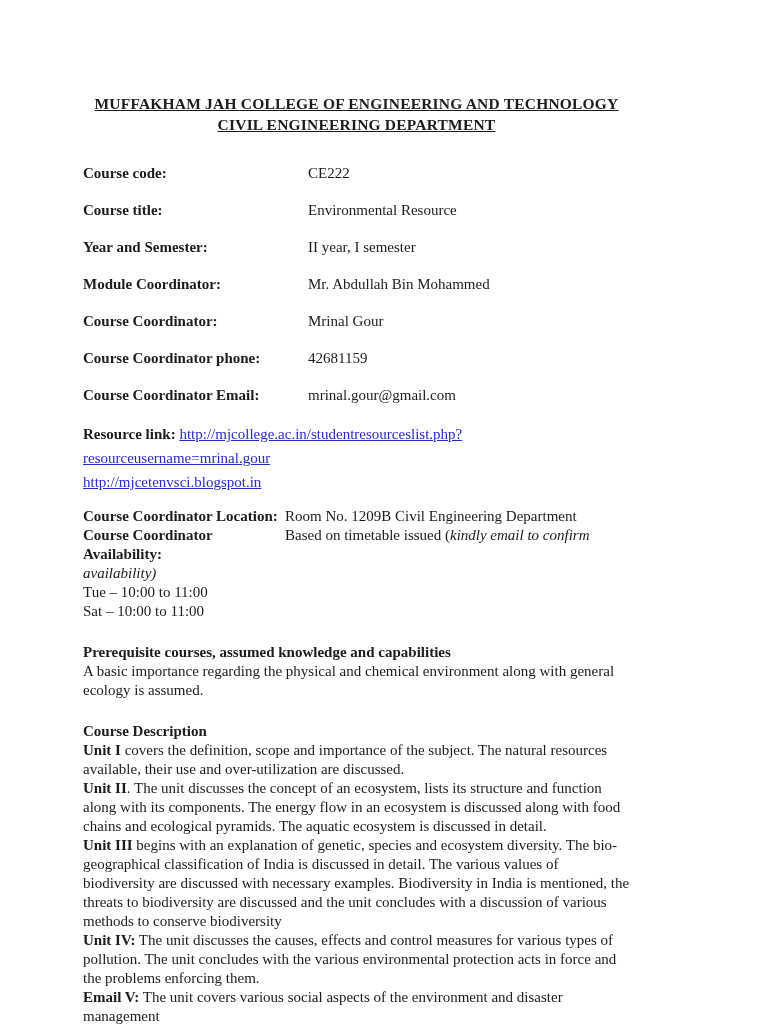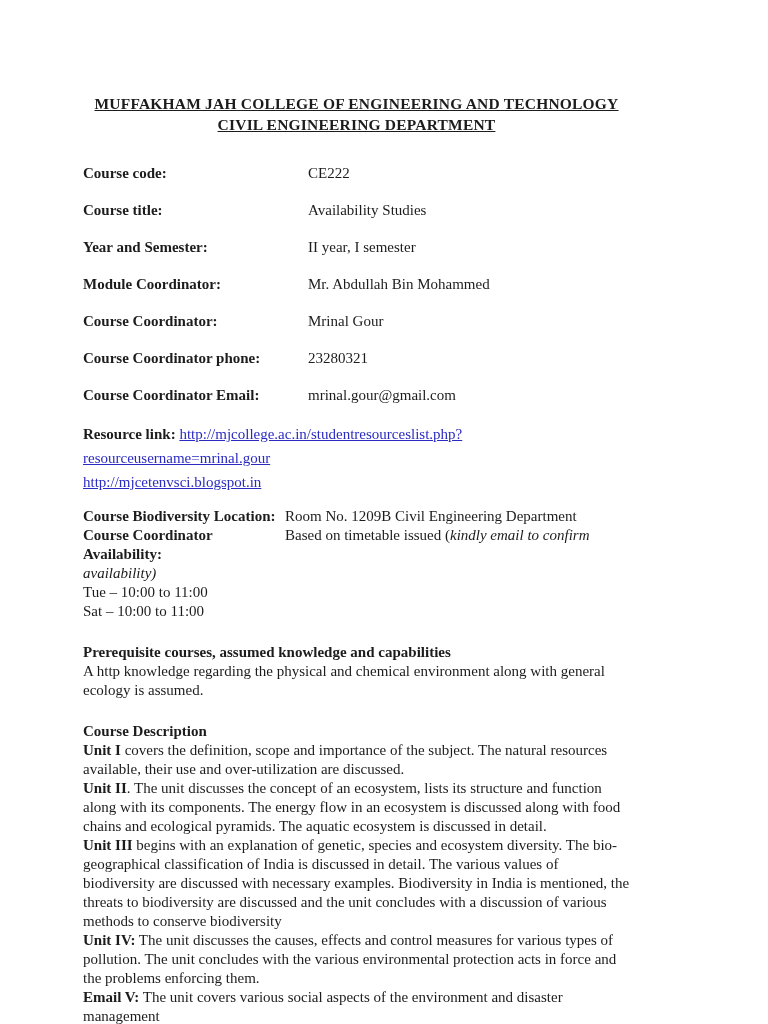--- a/index.html
+++ b/index.html
@@ -52,60 +52,60 @@
     <div class="doc-title">
       <div><span class="t-line">MUFFAKHAM JAH COLLEGE OF ENGINEERING AND TECHNOLOGY</span></div>
       <div><span class="t-line">CIVIL ENGINEERING DEPARTMENT</span></div>
     </div>
 
     <div class="info-rows">
       <div class="info-row">
         <span class="info-label">Course code:</span><span class="info-value">CE222</span>
       </div>
       <div class="info-row">
-        <span class="info-label">Course title:</span><span class="info-value">Availability Studies</span>
+        <span class="info-label">Course title:</span><span class="info-value">Environmental Resource</span>
       </div>
       <div class="info-row">
         <span class="info-label">Year and Semester:</span><span class="info-value">II year, I semester</span>
       </div>
       <div class="info-row">
         <span class="info-label">Module Coordinator:</span><span class="info-value">Mr. Abdullah Bin Mohammed</span>
       </div>
       <div class="info-row">
         <span class="info-label">Course Coordinator:</span><span class="info-value">Mrinal Gour</span>
       </div>
       <div class="info-row">
-        <span class="info-label">Course Coordinator phone:</span><span class="info-value">23280321</span>
+        <span class="info-label">Course Coordinator phone:</span><span class="info-value">42681159</span>
       </div>
       <div class="info-row">
         <span class="info-label">Course Coordinator Email:</span><span class="info-value">mrinal.gour@gmail.com</span>
       </div>
     </div>
 
     <div class="resource-para">
       <span class="resource-label">Resource link:</span>
       <a class="doc-link" href="#">http://mjcollege.ac.in/studentresourceslist.php?resourceusername=mrinal.gour</a><br>
       <a class="doc-link" href="#">http://mjcetenvsci.blogspot.in</a>
     </div>
 
     <div class="loc-block">
       <div>
-        <span class="loc-label">Course Biodiversity Location:</span><span>Room No. 1209B Civil Engineering Department</span>
+        <span class="loc-label">Course Coordinator Location:</span><span>Room No. 1209B Civil Engineering Department</span>
       </div>
       <div>
         <span class="loc-label">Course Coordinator Availability:</span><span>Based on timetable issued (</span><span class="italic">kindly email to confirm</span>
       </div>
       <div class="italic">availability)</div>
       <div>Tue – 10:00 to 11:00</div>
       <div>Sat – 10:00 to 11:00</div>
     </div>
 
     <div class="section">
       <div class="section-heading">Prerequisite courses, assumed knowledge and capabilities</div>
-      <div class="body-para">A http knowledge regarding the physical and chemical environment along with general ecology is assumed.</div>
+      <div class="body-para">A basic importance regarding the physical and chemical environment along with general ecology is assumed.</div>
     </div>
 
     <div class="section">
       <div class="section-heading">Course Description</div>
       <div class="unit-para"><span class="unit-label">Unit I</span><span> covers the definition, scope and importance of the subject. The natural resources available, their use and over-utilization are discussed.</span></div>
       <div class="unit-para"><span class="unit-label">Unit II</span><span>. The unit discusses the concept of an ecosystem, lists its structure and function along with its components. The energy flow in an ecosystem is discussed along with food chains and ecological pyramids. The aquatic ecosystem is discussed in detail.</span></div>
       <div class="unit-para"><span class="unit-label">Unit III</span><span> begins with an explanation of genetic, species and ecosystem diversity. The bio-geographical classification of India is discussed in detail. The various values of biodiversity are discussed with necessary examples. Biodiversity in India is mentioned, the threats to biodiversity are discussed and the unit concludes with a discussion of various methods to conserve biodiversity</span></div>
       <div class="unit-para"><span class="unit-label">Unit IV:</span><span> The unit discusses the causes, effects and control measures for various types of pollution. The unit concludes with the various environmental protection acts in force and the problems enforcing them.</span></div>
       <div class="unit-para"><span class="unit-label">Email V:</span><span> The unit covers various social aspects of the environment and disaster management</span></div>
     </div>

